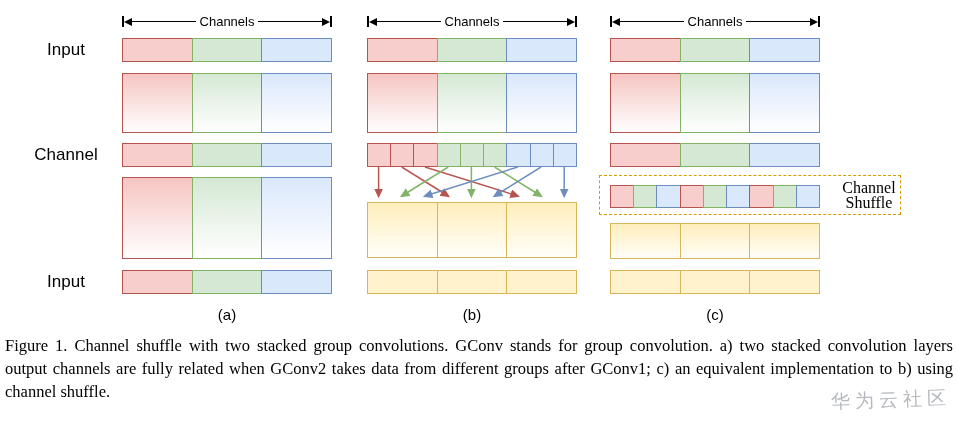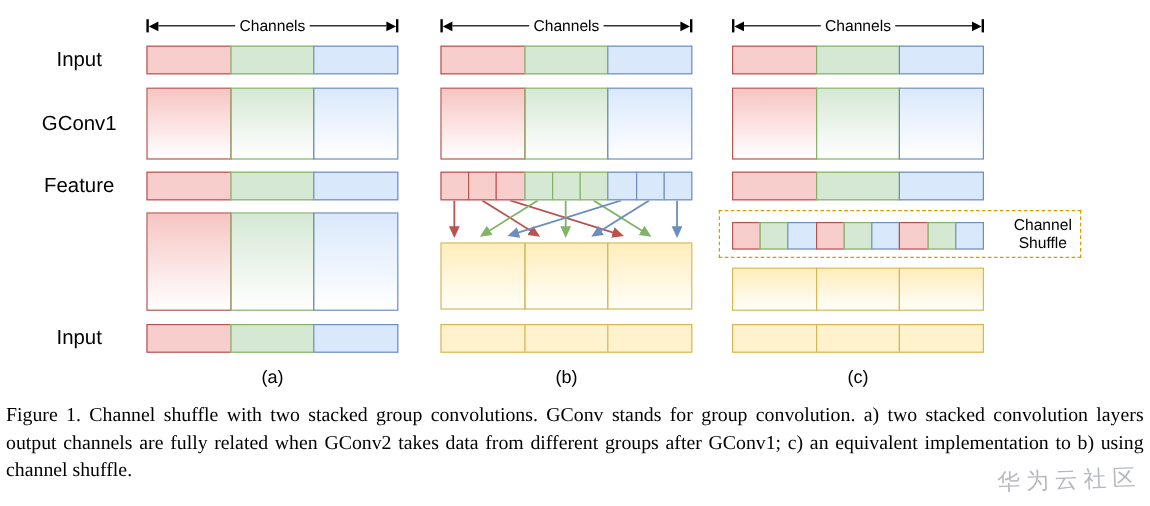--- a/index.html
+++ b/index.html
@@ -53,21 +53,21 @@
 
   .shuffle-arrows { position:absolute; top:167px; left:0; }
 
   .shuffle-box {
     position:absolute; left:-11px; top:175px; width:302px; height:40px;
     border:1.5px dashed #d79b00; box-sizing:border-box;
   }
   .r-shuffle { top:185px; height:23px; }
   .shuffle-label {
     position:absolute; left:224px; top:180px; width:70px;
-    text-align:center; font-size:13px; line-height:15px; color:#000;
+    text-align:center; font-size:16px; line-height:15px; color:#000;font-family:Liberation Serif, serif;
   }
 
   .pcap {
     position:absolute; top:306px; left:0; width:100%;
     text-align:center; font-size:15px;
   }
 
   
   .caption {
     position:absolute; left:5px; top:334px; width:948px;
@@ -82,22 +82,21 @@
     transform:rotate(-2deg); white-space:nowrap;
     font-family:"Liberation Sans", sans-serif;
   }
 </style>
 </head>
 <body>
 
 <div class="canvas">
 
   <div class="rlabel r-input">Input</div>
-  <div class="rlabel r-gconv1">GConv1</div>
-  <div class="rlabel r-feature">Feature</div>
+  <div class="rlabel r-feature">Channel</div>
   <div class="rlabel r-output">Input</div>
 
   <div class="panel panel-a">
     <div class="channels-arrow">
       <span class="ca-bar"></span>
         <span class="ca-head left"></span>
         <span class="ca-line"></span>
         <span class="ca-label">Channels</span>
         <span class="ca-line"></span>
         <span class="ca-head right"></span>

